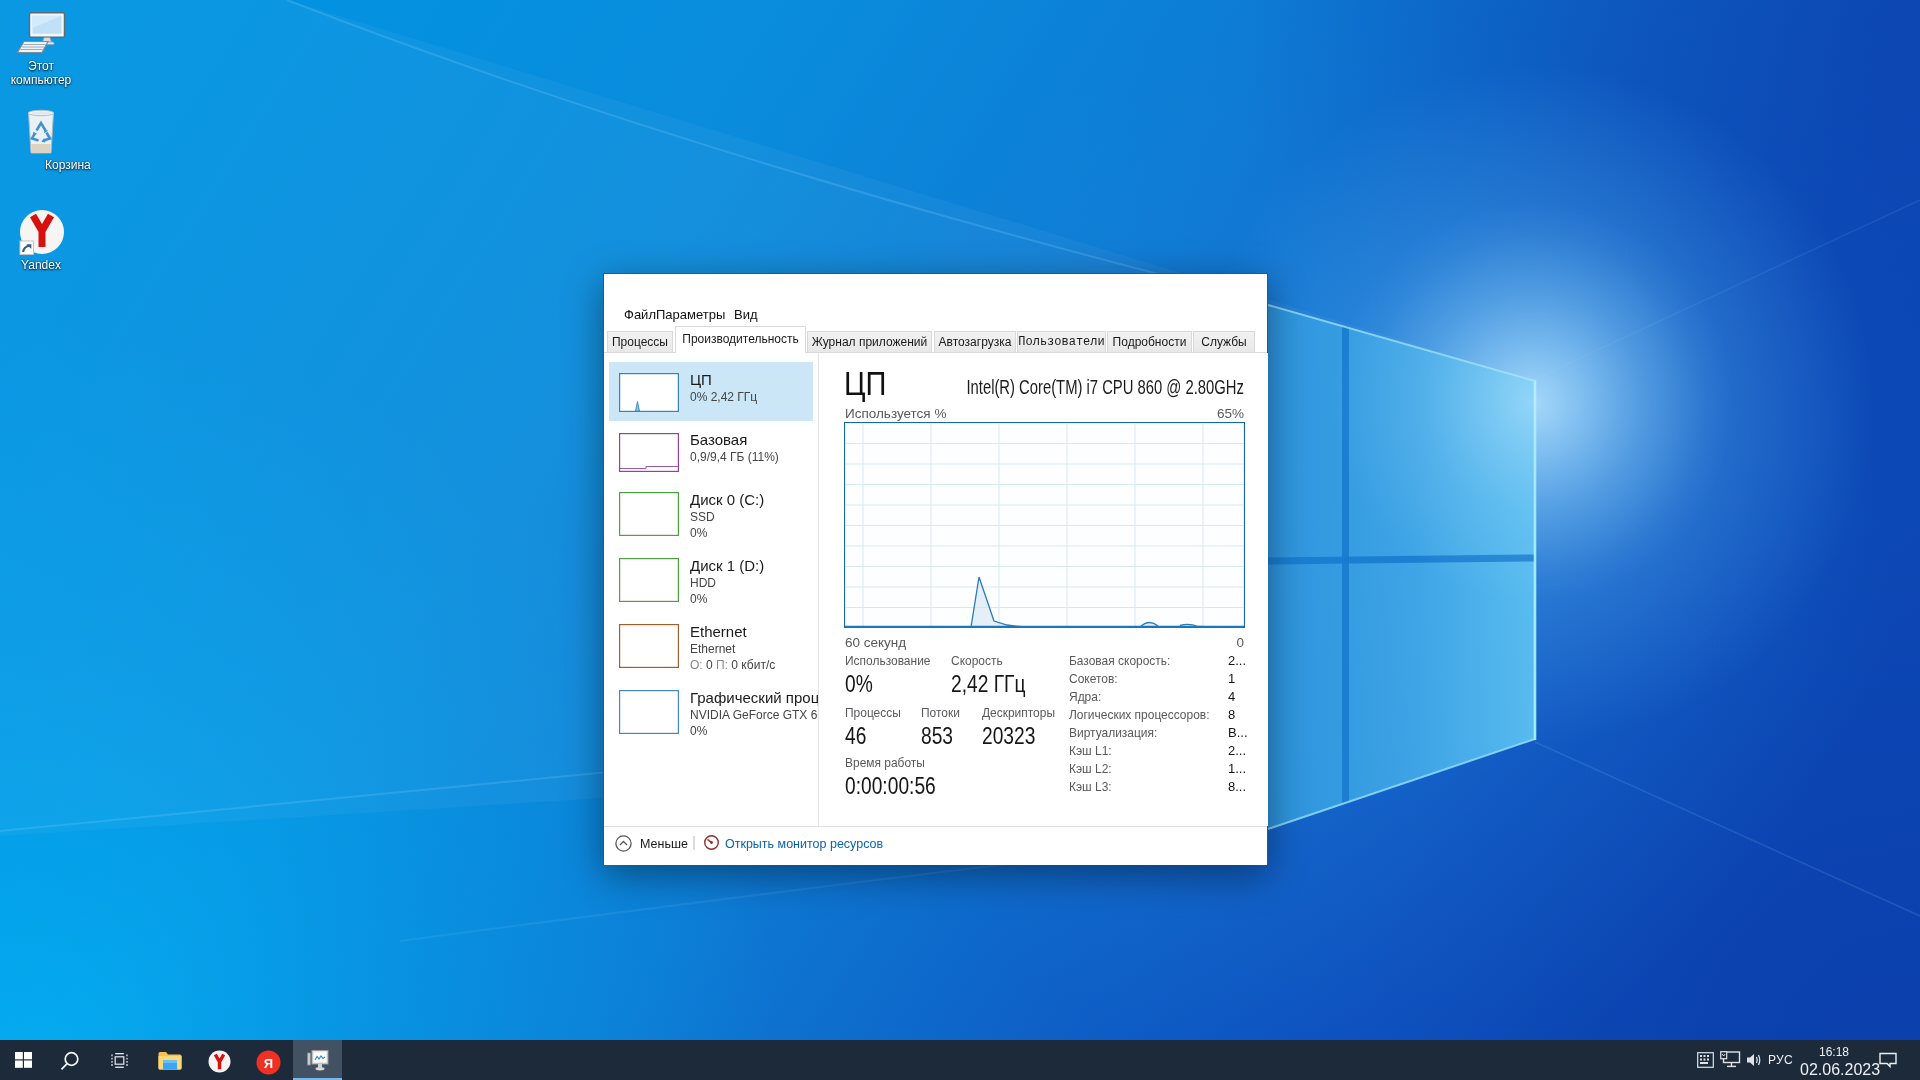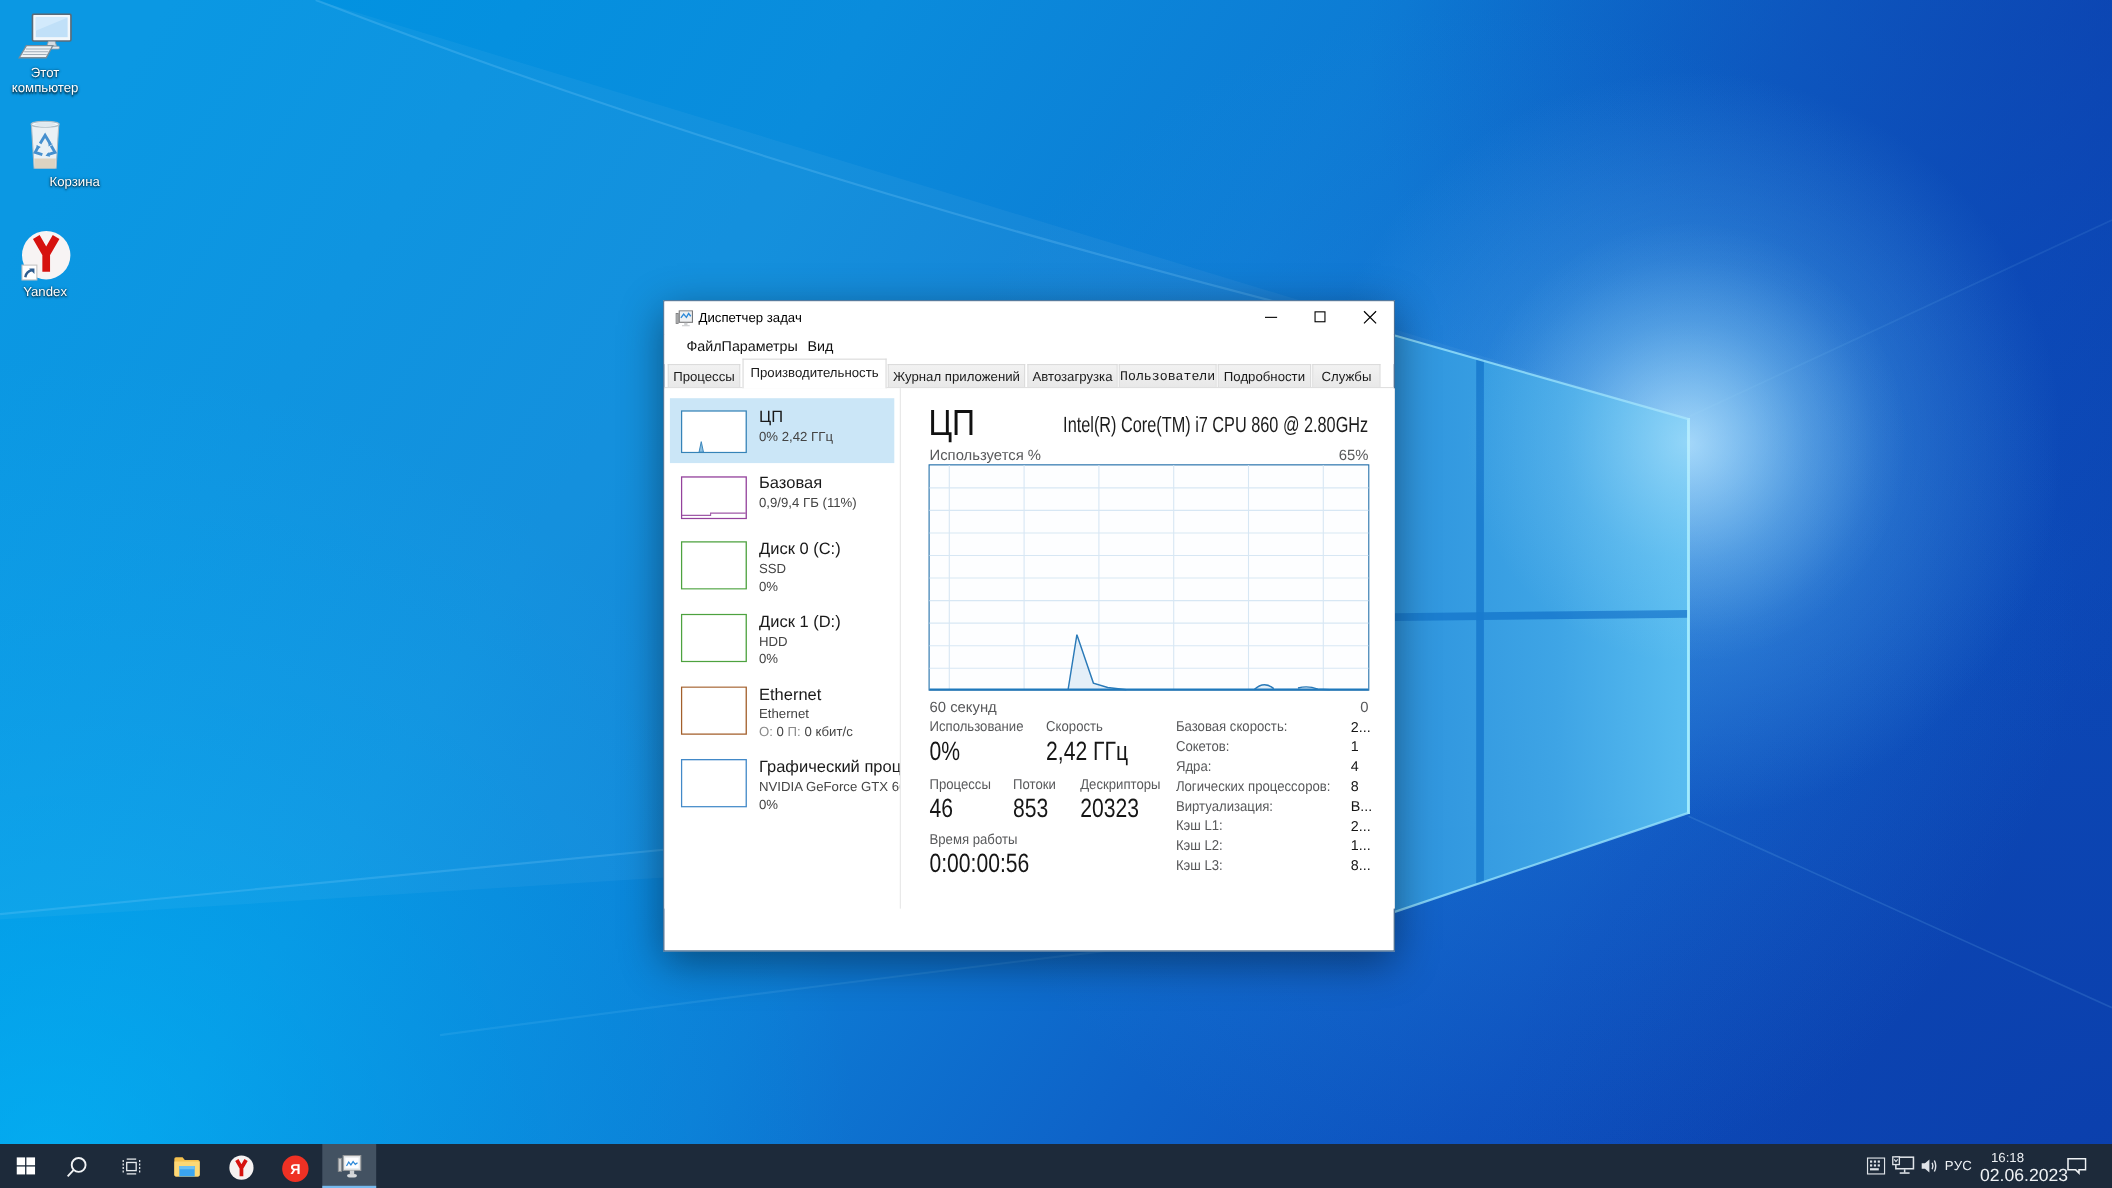--- a/index.html
+++ b/index.html
@@ -163,41 +163,20 @@
       <circle cx="26" cy="24" r="22" fill="#f7f4f4"></circle>
       <path d="M17 7.5 L26 23 M35 7.5 L26 23 M26 22 L26 39" stroke="#d6120f" stroke-width="7"></path>
       <rect x="4" y="33" width="13.5" height="13.5" fill="#fff" stroke="#c4c4c4" stroke-width="1"></rect>
       <path d="M7 44 q1 -5.5 6.5 -6.5" fill="none" stroke="#2f5d8f" stroke-width="2.2"></path>
       <path d="M10.5 36.2 h4.8 v4.8 z" fill="#2f5d8f"></path>
     </svg>
     <div style="margin-top:0px;">Yandex</div>
   </div>
 
   <div id="tm">
-    <div id="titlebar">
-      <svg style="position:absolute;left:10px;top:8px;" width="16" height="15" viewBox="0 0 16 15">
-        <rect x="0.5" y="3" width="2" height="9" fill="#b9babc" stroke="#77787a" stroke-width="0.8"></rect>
-        <rect x="3.5" y="0.5" width="12" height="10.5" fill="#eef0f2" stroke="#77787a" stroke-width="1"></rect>
-        <polyline points="5,7 7.5,3.5 10,6.5 12,3 14,5.5" fill="none" stroke="#2d89d8" stroke-width="1.2"></polyline>
-        <rect x="8" y="11.5" width="3" height="2" fill="#cfd1d3"></rect>
-        <rect x="6" y="13.5" width="7" height="1.2" fill="#cfd1d3"></rect>
-      </svg>
-      <span id="titletext">Диспетчер задач</span>
-      <span class="winbtn" style="left:529px;">
-          <span style="position:absolute;left:17px;top:14px;width:11px;height:0;border-top:1px solid #000;"></span>
-        </span>
-      <span class="winbtn" style="left:574px;">
-          <span style="position:absolute;left:17px;top:9px;width:10px;height:10px;border:1px solid #000;"></span>
-        </span>
-      <span class="winbtn" style="left:619px;">
-        <svg style="position:absolute;left:16px;top:8px;" width="13" height="13" viewBox="0 0 13 13">
-          <path d="M1 1 L12 12 M12 1 L1 12" stroke="#000" stroke-width="1.1"></path>
-        </svg>
-      </span>
-    </div>
     <div id="menubar">
       <span style="left:20px;">Файл</span>
       <span style="left:52px;">Параметры</span>
       <span style="left:130px;">Вид</span>
     </div>
     <div id="tabrow">
       <span class="tab" style="left:3px; width:66px;">Процессы</span>
       <span class="tab active" style="left:71px; width:131px;">Производительность</span>
       <span class="tab" style="left:203px; width:125px;">Журнал приложений</span>
       <span class="tab" style="left:330px; width:82px;">Автозагрузка</span>
@@ -310,20 +289,34 @@
       <div class="rlabel" style="top:372px;">Виртуализация:</div>
         <div class="rval" style="top:372px;">В...</div>
       <div class="rlabel" style="top:390px;">Кэш L1:</div>
         <div class="rval" style="top:390px;">2...</div>
       <div class="rlabel" style="top:408px;">Кэш L2:</div>
         <div class="rval" style="top:408px;">1...</div>
       <div class="rlabel" style="top:426px;">Кэш L3:</div>
         <div class="rval" style="top:426px;">8...</div>
     </div>
 
+    <div id="botbar">
+      <svg style="position:absolute;left:11px;top:8px;" width="17" height="17" viewBox="0 0 17 17">
+        <circle cx="8.5" cy="8.5" r="7.6" fill="none" stroke="#5a5a5a" stroke-width="1.3"></circle>
+        <polyline points="5,10 8.5,6.5 12,10" fill="none" stroke="#5a5a5a" stroke-width="1.3"></polyline>
+      </svg>
+      <span style="position:absolute;left:36px;top:10px;font-size:12.5px;color:#1a1a1a;">Меньше</span>
+      <span style="position:absolute;left:88px;top:6px;font-size:15px;color:#c9c9c9;">|</span>
+      <svg style="position:absolute;left:100px;top:8px;" width="15" height="15" viewBox="0 0 15 15">
+        <circle cx="7.5" cy="7.5" r="6.8" fill="#fdfdfd" stroke="#8c2f2f" stroke-width="1.4"></circle>
+        <path d="M7.5 7.5 L3.4 4.4" stroke="#c03a2b" stroke-width="1.6"></path>
+        <circle cx="7.5" cy="7.5" r="1.4" fill="#8c2f2f"></circle>
+      </svg>
+      <span style="position:absolute;left:121px;top:10px;font-size:12.5px;color:#0b62ad;">Открыть монитор ресурсов</span>
+    </div>
   </div>
 
   <div id="taskbar">
 
     <svg style="position:absolute;left:15px;top:12px;" width="17" height="16" viewBox="0 0 17 16">
       <rect x="0" y="0" width="7.8" height="7.3" fill="#fff"></rect>
       <rect x="9" y="0" width="8" height="7.3" fill="#fff"></rect>
       <rect x="0" y="8.5" width="7.8" height="7.3" fill="#fff"></rect>
       <rect x="9" y="8.5" width="8" height="7.3" fill="#fff"></rect>
     </svg>
@@ -391,19 +384,19 @@
       <line x1="11.5" y1="12" x2="11.5" y2="15" stroke="#dfe3e8" stroke-width="1.4"></line>
       <line x1="7" y1="15.4" x2="16" y2="15.4" stroke="#dfe3e8" stroke-width="1.4"></line>
       <rect x="0.7" y="0.7" width="6" height="7" fill="#1d2a3a" stroke="#dfe3e8" stroke-width="1.2"></rect>
       <path d="M2 3 l1.6 2 l1.6 -2" fill="none" stroke="#dfe3e8" stroke-width="1"></path>
     </svg>
     <svg class="tray" style="left:1746px;top:12px;" width="17" height="16" viewBox="0 0 17 16">
       <path d="M1 5.5 L4 5.5 L8 2 L8 14 L4 10.5 L1 10.5 Z" fill="#dfe3e8"></path>
       <path d="M10.5 5 Q12 8 10.5 11 M12.5 3 Q15 8 12.5 13" fill="none" stroke="#dfe3e8" stroke-width="1.3"></path>
     </svg>
     <div class="tray" style="left:1768px;top:13px;font-size:12px;letter-spacing:0.3px;">РУС</div>
-    <div class="tray" style="left:1810px;top:5px;width:48px;text-align:left;font-size:12px;">16:18</div>
+    <div class="tray" style="left:1810px;top:5px;width:48px;text-align:center;font-size:12px;">16:18</div>
     <div class="tray" style="left:1800px;top:21px;width:68px;text-align:center;font-size:16px;">02.06.2023</div>
     <svg class="tray" style="left:1879px;top:12px;" width="18" height="17" viewBox="0 0 18 17">
       <path d="M1 1.5 L17 1.5 L17 11.5 L11 11.5 L11 14.5 L8 11.5 L1 11.5 Z" fill="none" stroke="#eef1f4" stroke-width="1.4"></path>
     </svg>
   </div>
 </div>
 
 </body></html>

